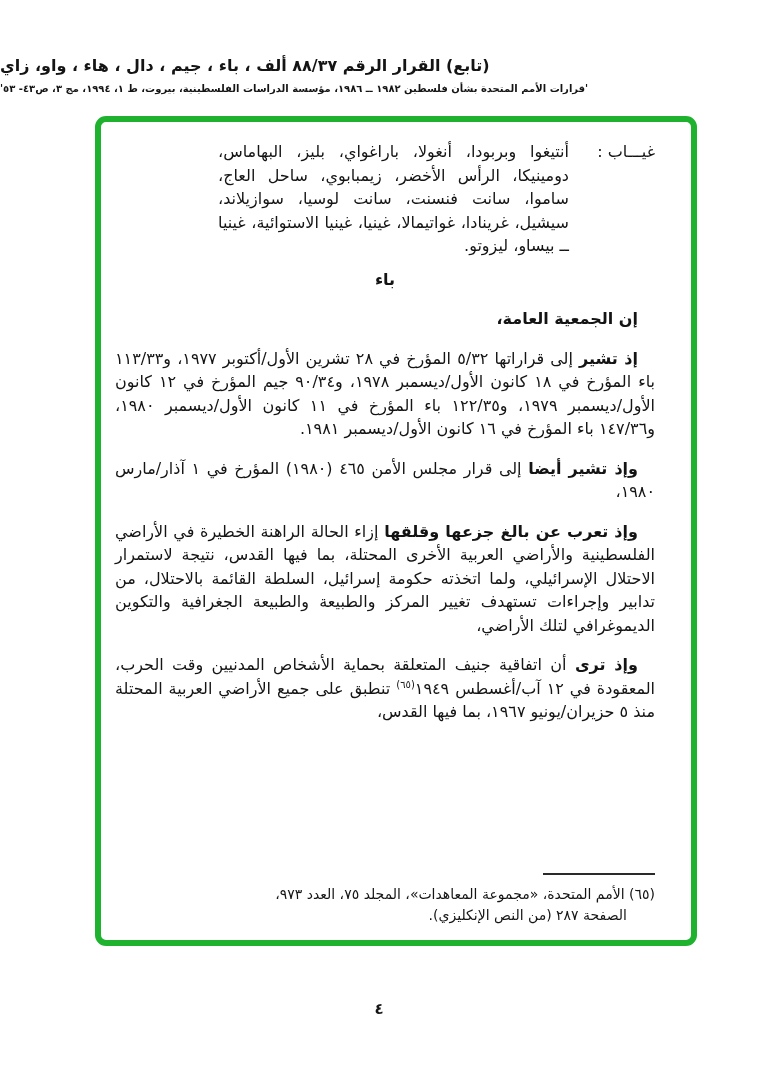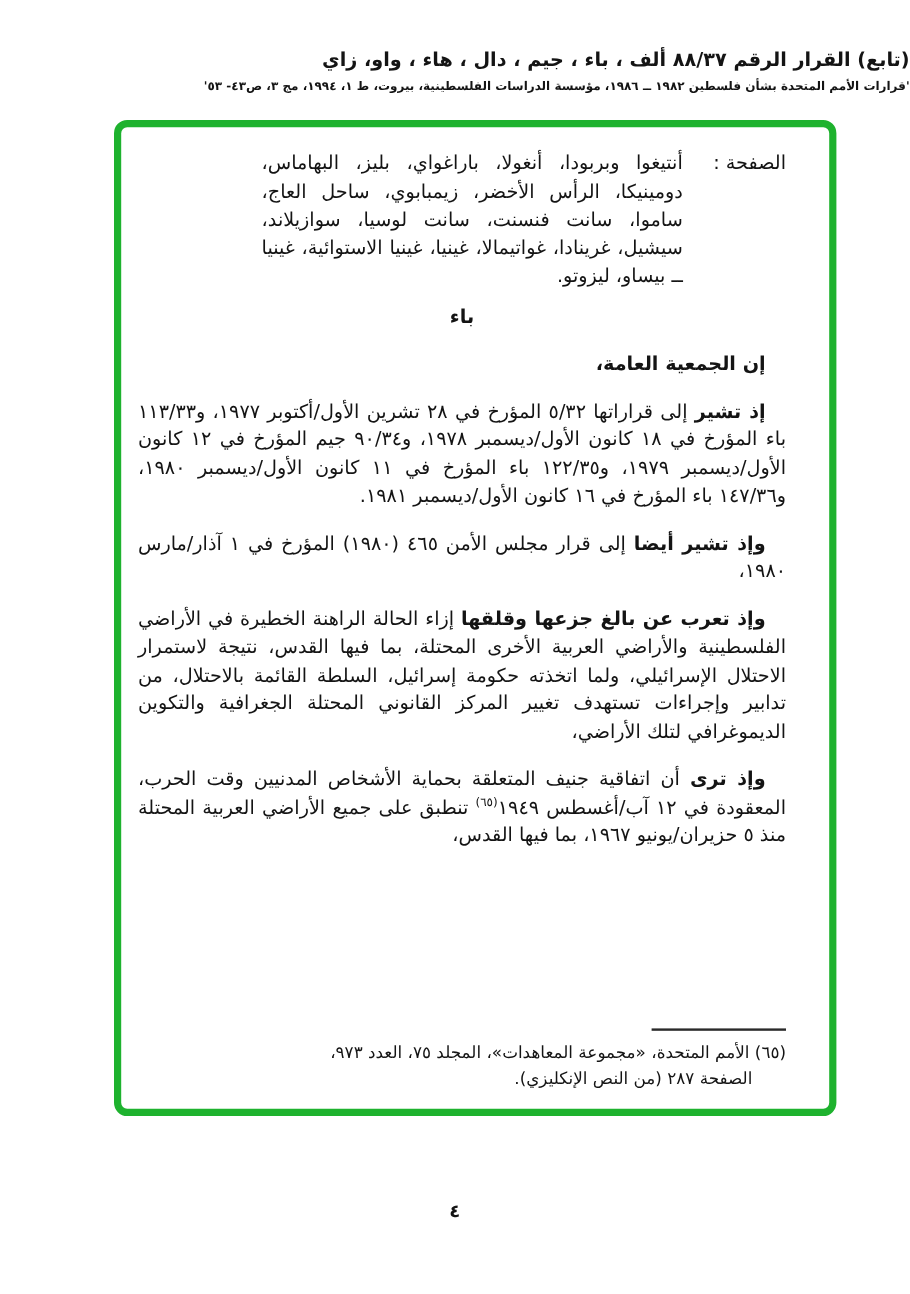--- a/index.html
+++ b/index.html
@@ -4,21 +4,21 @@
 <style>
   html, body { margin: 0; padding: 0; overflow: hidden; }
   body {
     width: 758px; height: 1078px;
     background: #ffffff;
     color: #141414;
     font-family: "DejaVu Sans", sans-serif;
   }
   .sheet { position: relative; width: 758px; height: 1078px; }
 
-  .hdr { padding-top: 40px; text-align: right; direction: rtl; }
+  .hdr { padding-top: 56px; text-align: left; direction: rtl; }
   .title { font-size: 16px; font-weight: bold; letter-spacing: 0; }
   .citation { margin-top: 8px; font-size: 10px; font-weight: bold; }
 
   .green-box {
     box-sizing: border-box;
     margin: 22px 0 0 95px;
     width: 602px; height: 830px;
     border: 6px solid #1eb22e;
     border-radius: 11px;
     padding: 18px 36px 14px 14px;
@@ -55,33 +55,33 @@
 
   <div class="hdr">
     <div class="title">(تابع) القرار الرقم ٨٨/٣٧ ألف ، باء ، جيم ، دال ، هاء ، واو، زاي</div>
     <div class="citation">'قرارات الأمم المتحدة بشأن فلسطين ١٩٨٢ ــ ١٩٨٦، مؤسسة الدراسات الفلسطينية، بيروت، ط ١، ١٩٩٤، مج ٣، ص٤٣- ٥٣'</div>
   </div>
 
   <div class="green-box" style="border-color: rgb(30, 178, 46);">
     <div class="body-text">
 
       <div class="absent-row">
-        <div class="absent-label">الصفحة :</div>
+        <div class="absent-label">غيـــاب :</div>
         <div class="absent-list">أنتيغوا وبربودا، أنغولا، باراغواي، بليز، البهاماس، دومينيكا، الرأس الأخضر، زيمبابوي، ساحل العاج، ساموا، سانت فنسنت، سانت لوسيا، سوازيلاند، سيشيل، غرينادا، غواتيمالا، غينيا، غينيا الاستوائية، غينيا ــ بيساو، ليزوتو.</div>
       </div>
 
       <div class="sec-heading">باء</div>
 
       <p class="para intro">إن الجمعية العامة،</p>
 
       <p class="para"><span class="b">إذ تشير</span><span> إلى قراراتها ٥/٣٢ المؤرخ في ٢٨ تشرين الأول/أكتوبر ١٩٧٧، و١١٣/٣٣ باء المؤرخ في ١٨ كانون الأول/ديسمبر ١٩٧٨، و٩٠/٣٤ جيم المؤرخ في ١٢ كانون الأول/ديسمبر ١٩٧٩، و١٢٢/٣٥ باء المؤرخ في ١١ كانون الأول/ديسمبر ١٩٨٠، و١٤٧/٣٦ باء المؤرخ في ١٦ كانون الأول/ديسمبر ١٩٨١.</span></p>
 
       <p class="para"><span class="b">وإذ تشير أيضا</span><span> إلى قرار مجلس الأمن ٤٦٥ (١٩٨٠) المؤرخ في ١ آذار/مارس ١٩٨٠،</span></p>
 
-      <p class="para"><span class="b">وإذ تعرب عن بالغ جزعها وقلقها</span><span> إزاء الحالة الراهنة الخطيرة في الأراضي الفلسطينية والأراضي العربية الأخرى المحتلة، بما فيها القدس، نتيجة لاستمرار الاحتلال الإسرائيلي، ولما اتخذته حكومة إسرائيل، السلطة القائمة بالاحتلال، من تدابير وإجراءات تستهدف تغيير المركز القانوني المحتلة الجغرافية والتكوين الديموغرافي لتلك الأراضي،</span></p>
+      <p class="para"><span class="b">وإذ تعرب عن بالغ جزعها وقلقها</span><span> إزاء الحالة الراهنة الخطيرة في الأراضي الفلسطينية والأراضي العربية الأخرى المحتلة، بما فيها القدس، نتيجة لاستمرار الاحتلال الإسرائيلي، ولما اتخذته حكومة إسرائيل، السلطة القائمة بالاحتلال، من تدابير وإجراءات تستهدف تغيير المركز والطبيعة والطبيعة الجغرافية والتكوين الديموغرافي لتلك الأراضي،</span></p>
 
       <p class="para"><span class="b">وإذ ترى</span><span> أن اتفاقية جنيف المتعلقة بحماية الأشخاص المدنيين وقت الحرب، المعقودة في ١٢ آب/أغسطس ١٩٤٩</span><sup class="fn-ref">(٦٥)</sup><span> تنطبق على جميع الأراضي العربية المحتلة منذ ٥ حزيران/يونيو ١٩٦٧، بما فيها القدس،</span></p>
 
 
     </div>
 
     <div class="footnote">
       <div class="fn-rule"></div>
       <div class="fn-line1"><span>(٦٥)</span><span> الأمم المتحدة، «مجموعة المعاهدات»، المجلد ٧٥، العدد ٩٧٣،</span></div>
       <div class="fn-line2">الصفحة ٢٨٧ (من النص الإنكليزي).</div>

